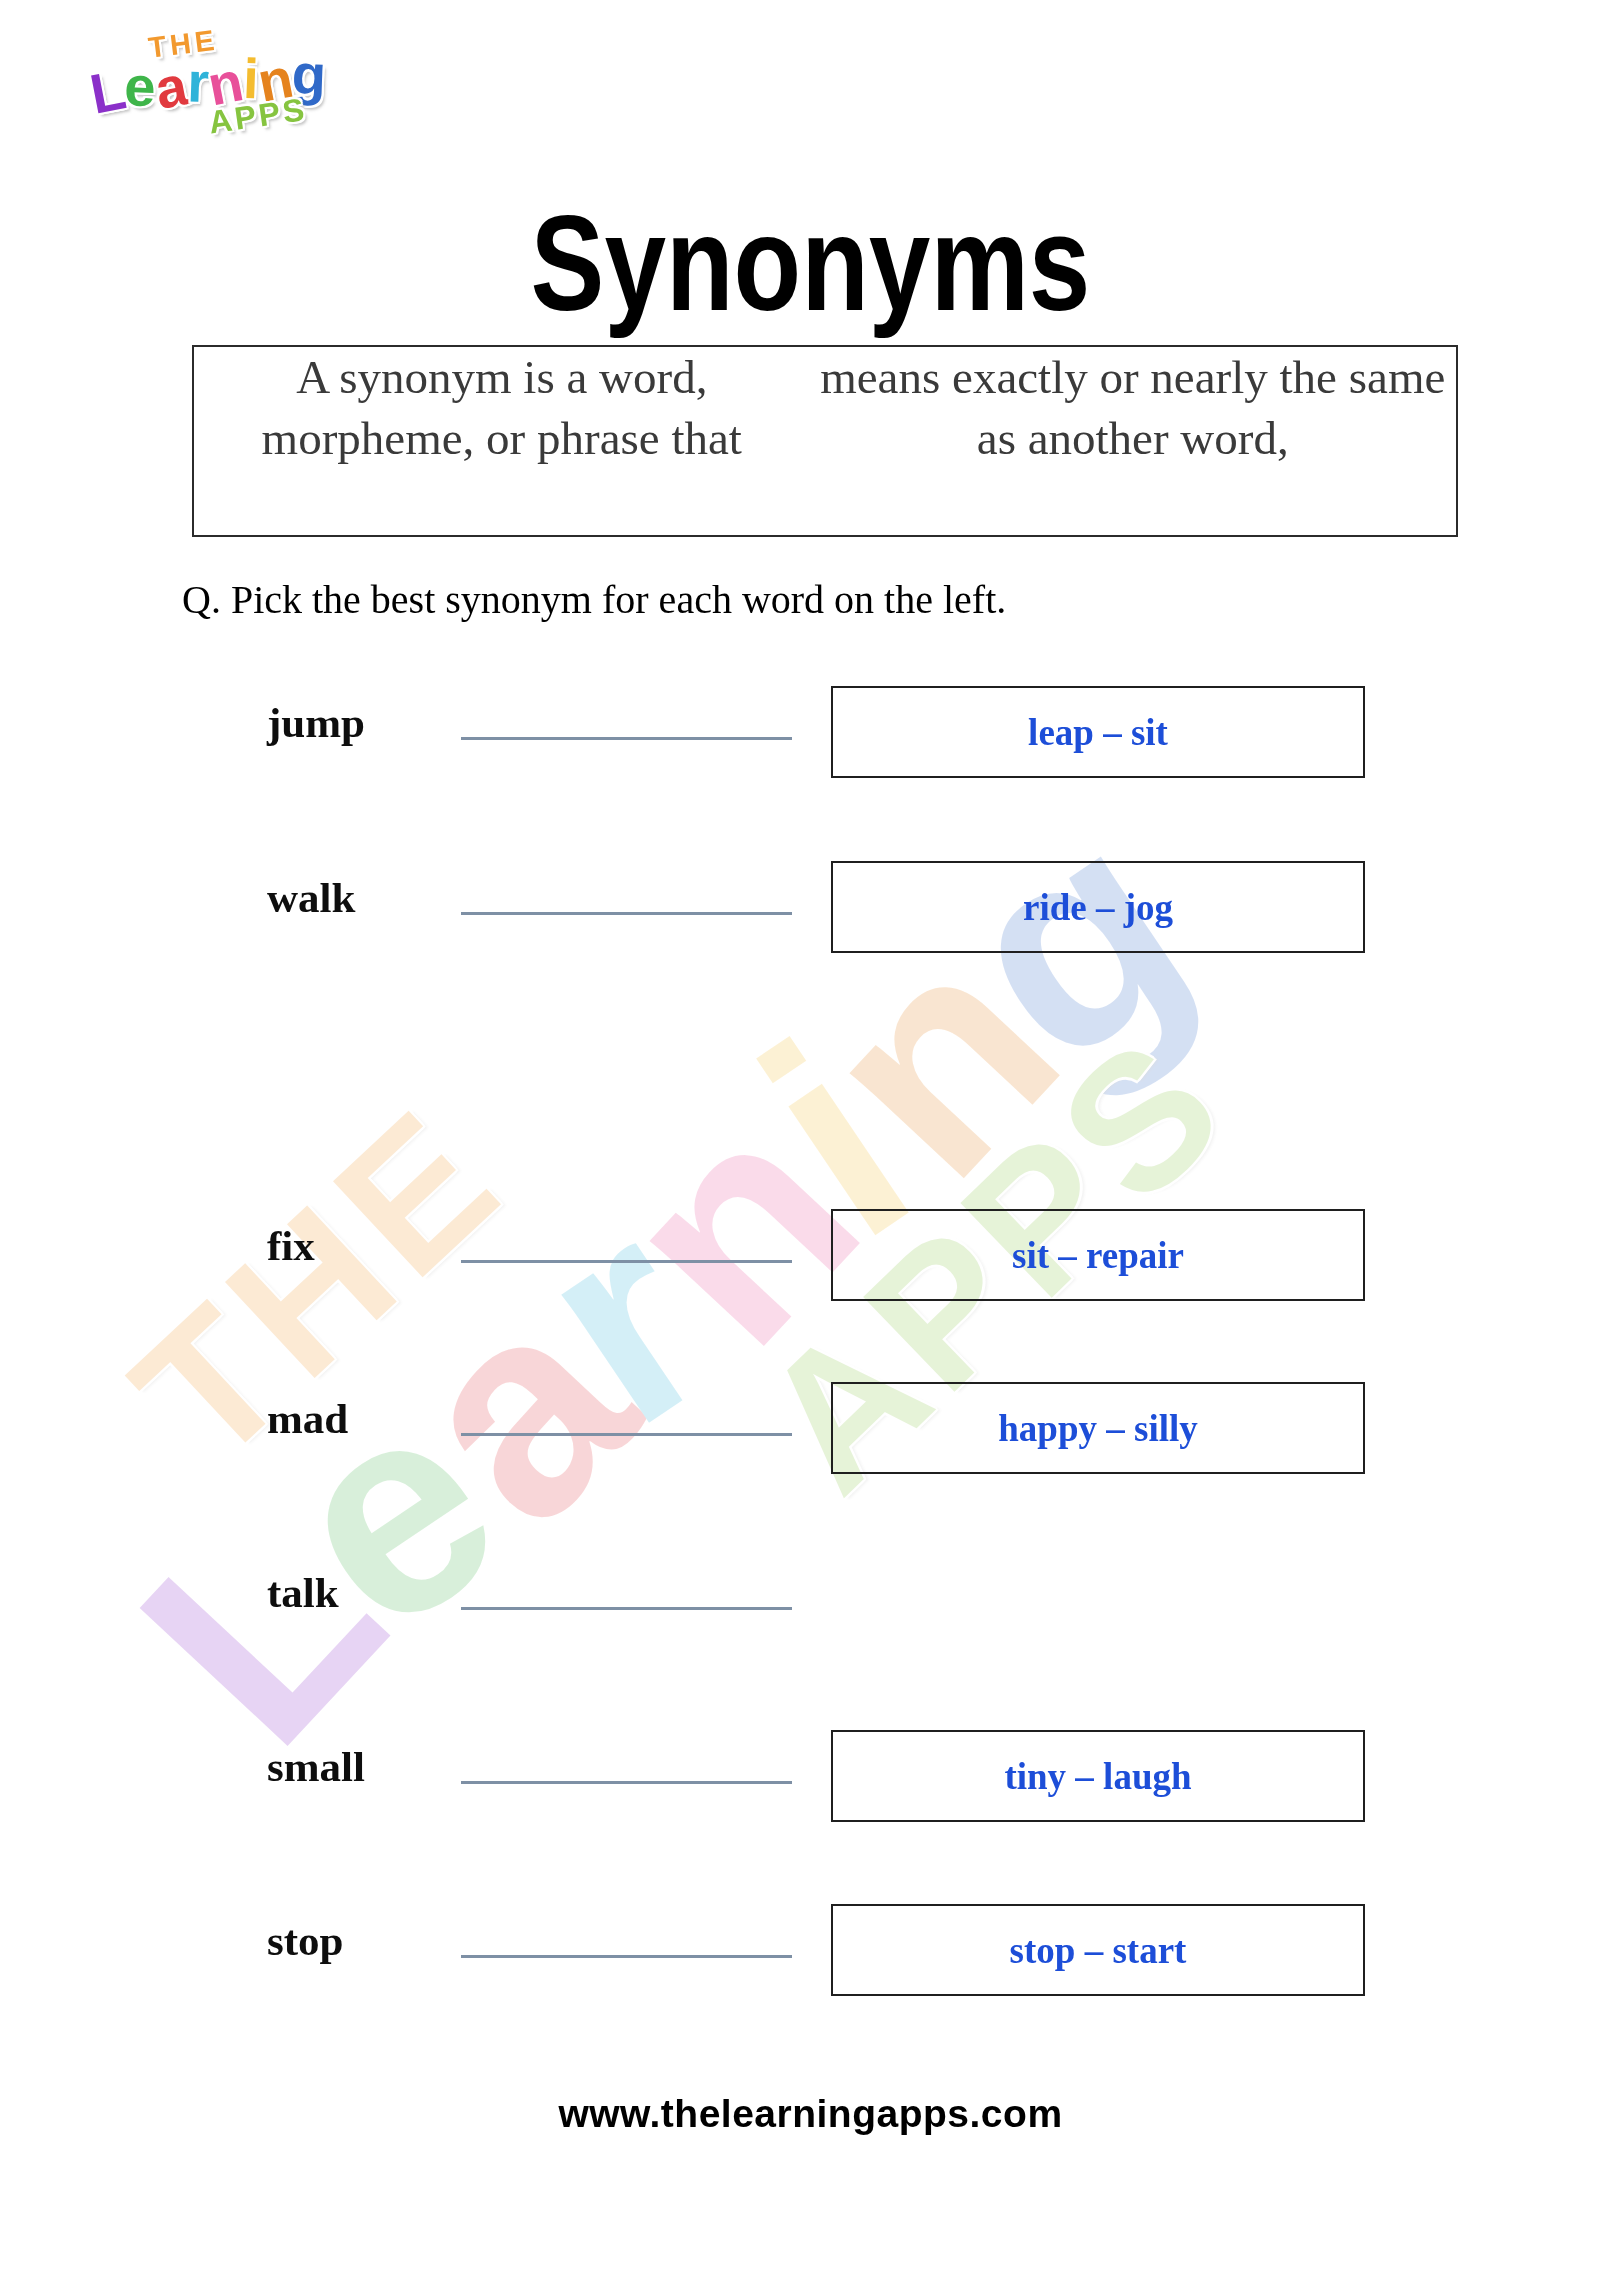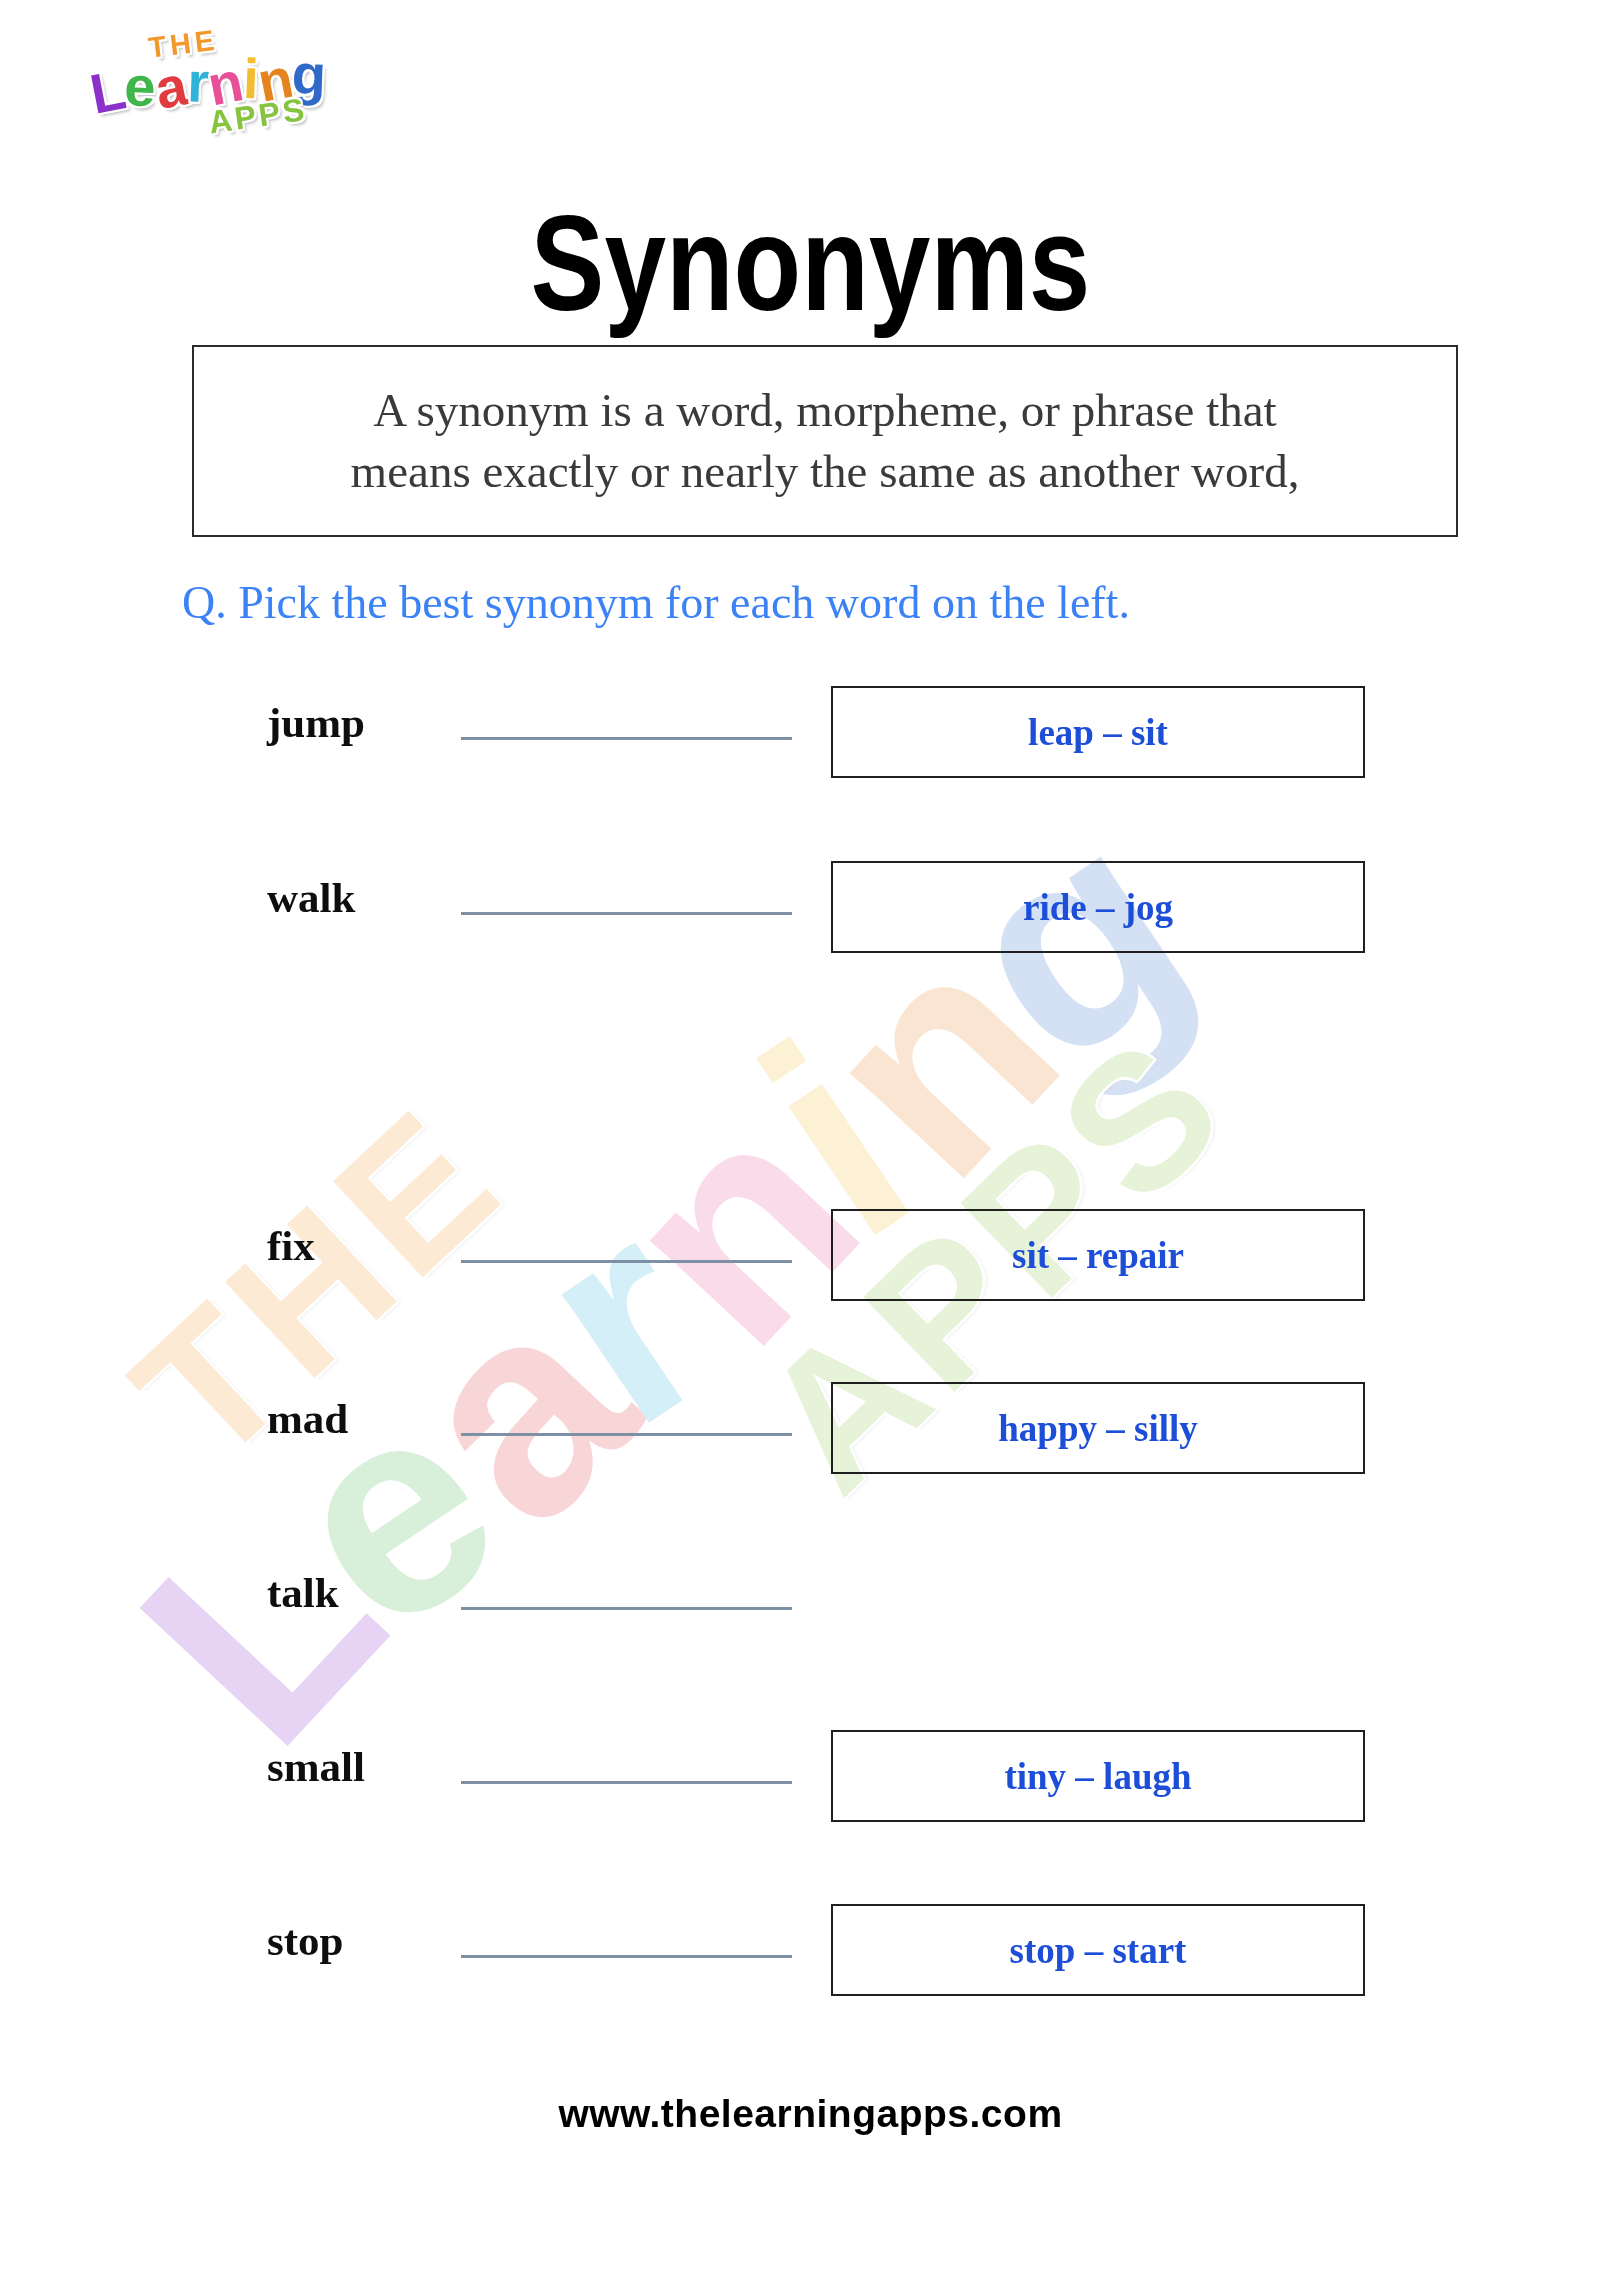--- a/index.html
+++ b/index.html
@@ -53,28 +53,28 @@
     position:absolute; top:196px; left:0; width:100%;
     text-align:center; font-family:"Liberation Sans", sans-serif;
     font-weight:700; font-size:135px; line-height:1;
     transform:scaleX(0.82); transform-origin:center; color:#000;
   }
 
   
   .definition-box {
     position:absolute; left:192px; top:345px; width:1266px; height:192px;
     border:2px solid #2b2b2b; background:transparent;
-    display:flex; flex-direction:column; justify-content:center;
+    display:flex; flex-direction:row; justify-content:center;
     text-align:center; font-size:47px; line-height:61px; color:#3a3a3a;
   }
 
   
   .question {
     position:absolute; left:182px; top:576px;
-    font-size:46px; color:#3b82f6;
+    font-size:40px; color:#000000;
   }
 
   
   .row { position:absolute; left:0; width:100%; height:94px;font-weight:bold; }
   .word {
     position:absolute; left:267px; top:11.8px;
     font-size:43px; color:#0e0e0e;
   }
   .blank {
     position:absolute; left:461px; top:51px; width:331px; height:0;

